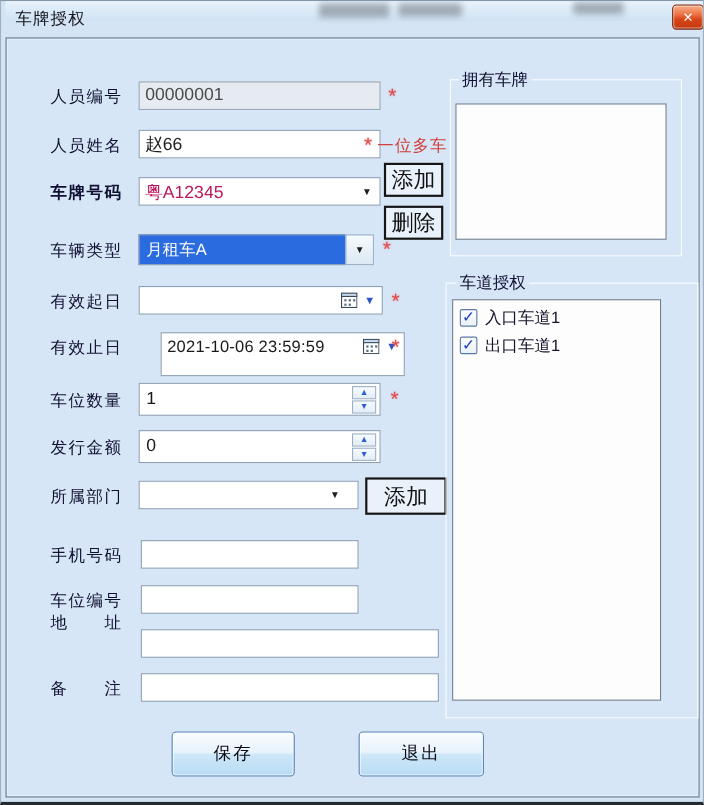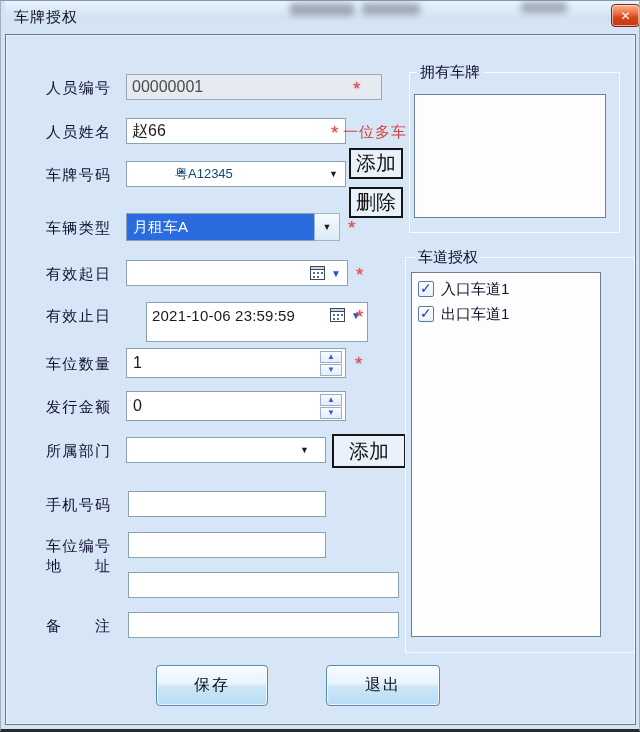--- a/index.html
+++ b/index.html
@@ -41,21 +41,21 @@
     position:absolute;width:64px;font-size:15px;color:#101032;
     text-align:justify;text-align-last:justify;
   }
   .tinput{
     position:absolute;background:#ffffff;border:1px solid #8aa0b4;
     font-size:16px;color:#222;padding:0 5px;line-height:24px;
   }
   input.tinput{outline:none;}
   .tinput.disabled{background:#e6ebf1;color:#4a4a4a;border-color:#97a8b8;}
   .combo{position:absolute;background:#ffffff;border:1px solid #8aa0b4;}
-  .combo .val{position:absolute;left:5px;top:3px;font-size:13px;color:#0c4a6e;white-space:nowrap;margin-left:43px;}
+  .combo .val{position:absolute;left:5px;top:3px;font-size:16px;color:#be185d;white-space:nowrap;}
   .combo-arrow{position:absolute;right:7px;top:7px;font-size:9px;color:#1c1c1c;}
   .vt-box{
     position:absolute;background:#2a6be0;border:1px solid #8aa0b4;border-right:none;
   }
   .vt-box .val{position:absolute;left:6px;top:4px;font-size:15px;color:#ffffff;white-space:nowrap;}
   .vt-arrow-btn{
     position:absolute;border:1px solid #9fb4c8;
     background:linear-gradient(180deg,#f6fafd,#dce9f4);
     text-align:center;padding:0;cursor:pointer;
   }
@@ -111,29 +111,29 @@
     <span class="title">车牌授权</span>
     <div class="smudge sm1"></div>
     <div class="smudge sm2"></div>
     <div class="smudge sm3"></div>
     <button class="close-btn"><span>✕</span></button>
   </div>
 
   <div class="content"></div>
 
   <label class="flabel" style="left:45px;top:78px;">人员编号</label>
-  <input class="tinput disabled" style="left: 125px; top: 73px; width: 256px; height: 26px;" readonly="" value="00000001">
+  <input class="tinput disabled" style="left: 125px; top: 73px; width: 220px; height: 26px;" readonly="" value="00000001">
   <span class="req" style="left:352px;top:77px;">*</span>
 
   <label class="flabel" style="left:45px;top:122px;">人员姓名</label>
   <input class="tinput" style="left: 125px; top: 117px; width: 220px; height: 26px;" value="赵66">
   <span class="req" style="left:330px;top:121px;">*</span>
   <span class="multicar" style="left:342px;top:122px;">一位多车</span>
 
-  <label class="flabel" style="left:45px;top:165px;">车牌号码</label>
+  <label class="flabel" style="left:45px;top:165px;font-weight:bold;">车牌号码</label>
   <div class="combo" style="left:125px;top:160px;width:220px;height:26px;">
     <span class="val">粤A12345</span>
     <span class="combo-arrow">▼</span>
   </div>
   <span class="req" style="left:352px;top:164px;">*</span>
   <button class="miniBtn" style="left:348px;top:147px;width:54px;height:31px;">添加</button>
   <button class="miniBtn" style="left:348px;top:186px;width:54px;height:31px;">删除</button>
 
   <label class="flabel" style="left:45px;top:218px;">车辆类型</label>
   <div class="vt-box" style="left:125px;top:212px;width:188px;height:28px;">

